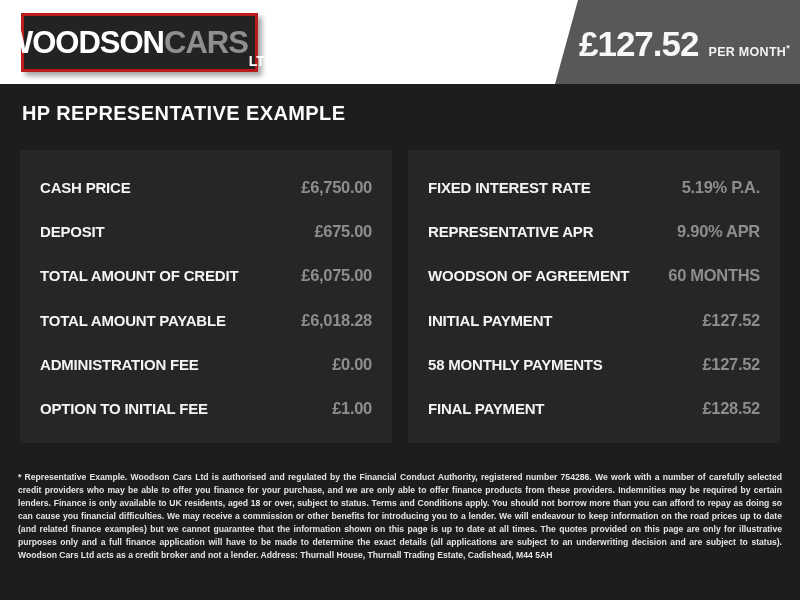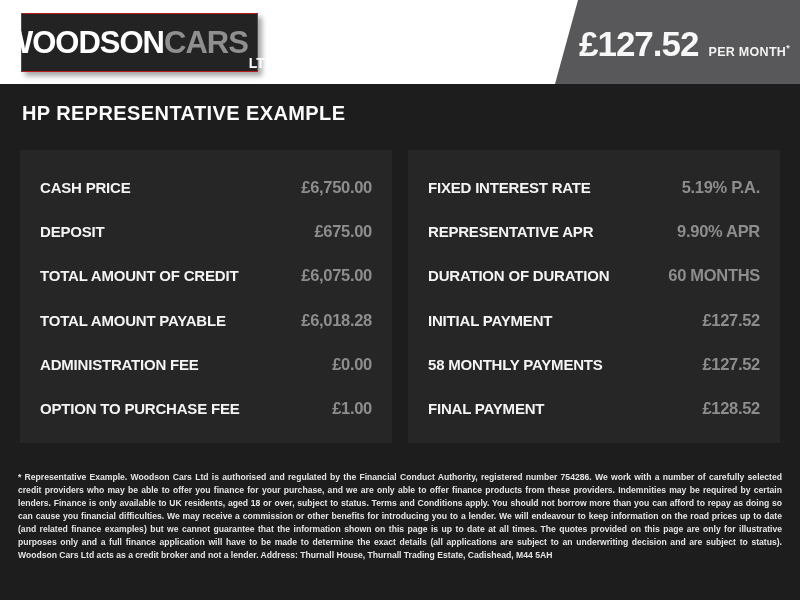--- a/index.html
+++ b/index.html
@@ -13,21 +13,21 @@
   .page { position: absolute; inset: 0; background: #1d1d1d; }
 
   
   .header-band {
     position: absolute; top: 0; left: 0; width: 800px; height: 84px;
     background: #ffffff;
   }
   .logo-box {
     position: absolute; left: 21px; top: 13px; width: 237px; height: 59px;
     background: #232323;
-    border: 1px solid #b91c1c;
+    border: 3px solid #b91c1c;
     box-shadow: 4px 4px 5px rgba(60,60,60,0.45);
     display: flex; align-items: center; justify-content: center;
     white-space: nowrap;
   }
   .logo-part1 {
     color: #ffffff; font-weight: 700; font-size: 31px; letter-spacing: -1px;
   }
   .logo-part2 {
     color: #8f8f8f; font-weight: 700; font-size: 31px; letter-spacing: -1px;
   }
@@ -126,36 +126,36 @@
       </div>
       <div class="finance-row">
         <span class="row-label">TOTAL AMOUNT PAYABLE</span>
         <span class="row-value">£6,018.28</span>
       </div>
       <div class="finance-row">
         <span class="row-label">ADMINISTRATION FEE</span>
         <span class="row-value">£0.00</span>
       </div>
       <div class="finance-row">
-        <span class="row-label">OPTION TO PURCHASE FEE</span>
+        <span class="row-label">OPTION TO INITIAL FEE</span>
         <span class="row-value">£1.00</span>
       </div>
     </div>
 
     <div class="panel">
       <div class="finance-row">
         <span class="row-label">FIXED INTEREST RATE</span>
         <span class="row-value">5.19% P.A.</span>
       </div>
       <div class="finance-row">
         <span class="row-label">REPRESENTATIVE APR</span>
         <span class="row-value">9.90% APR</span>
       </div>
       <div class="finance-row">
-        <span class="row-label">DURATION OF DURATION</span>
+        <span class="row-label">WOODSON OF AGREEMENT</span>
         <span class="row-value">60 MONTHS</span>
       </div>
       <div class="finance-row">
         <span class="row-label">INITIAL PAYMENT</span>
         <span class="row-value">£127.52</span>
       </div>
       <div class="finance-row">
         <span class="row-label">58 MONTHLY PAYMENTS</span>
         <span class="row-value">£127.52</span>
       </div>

